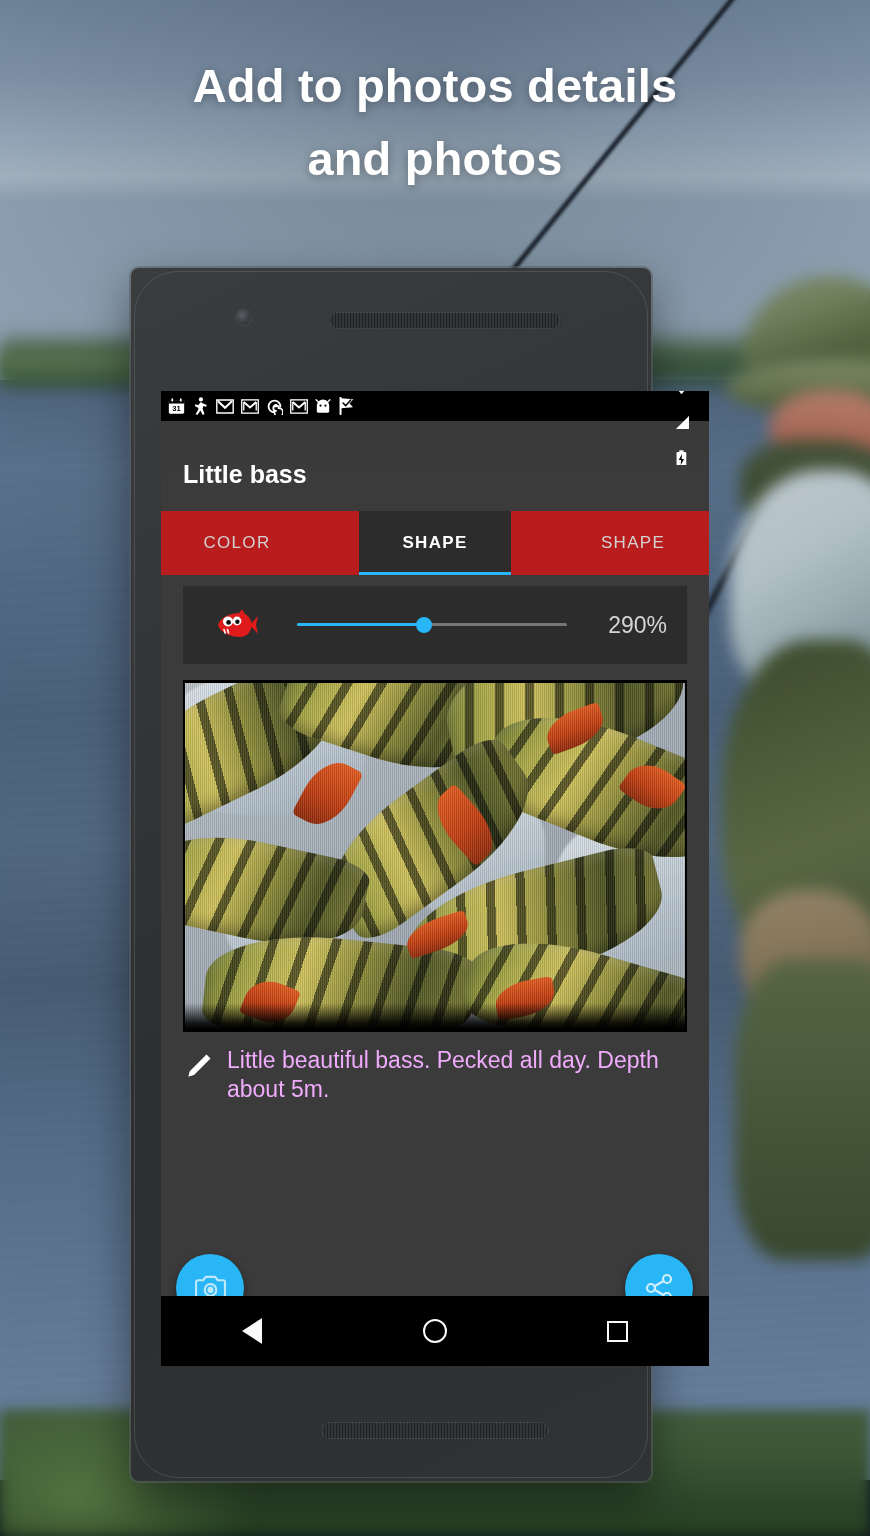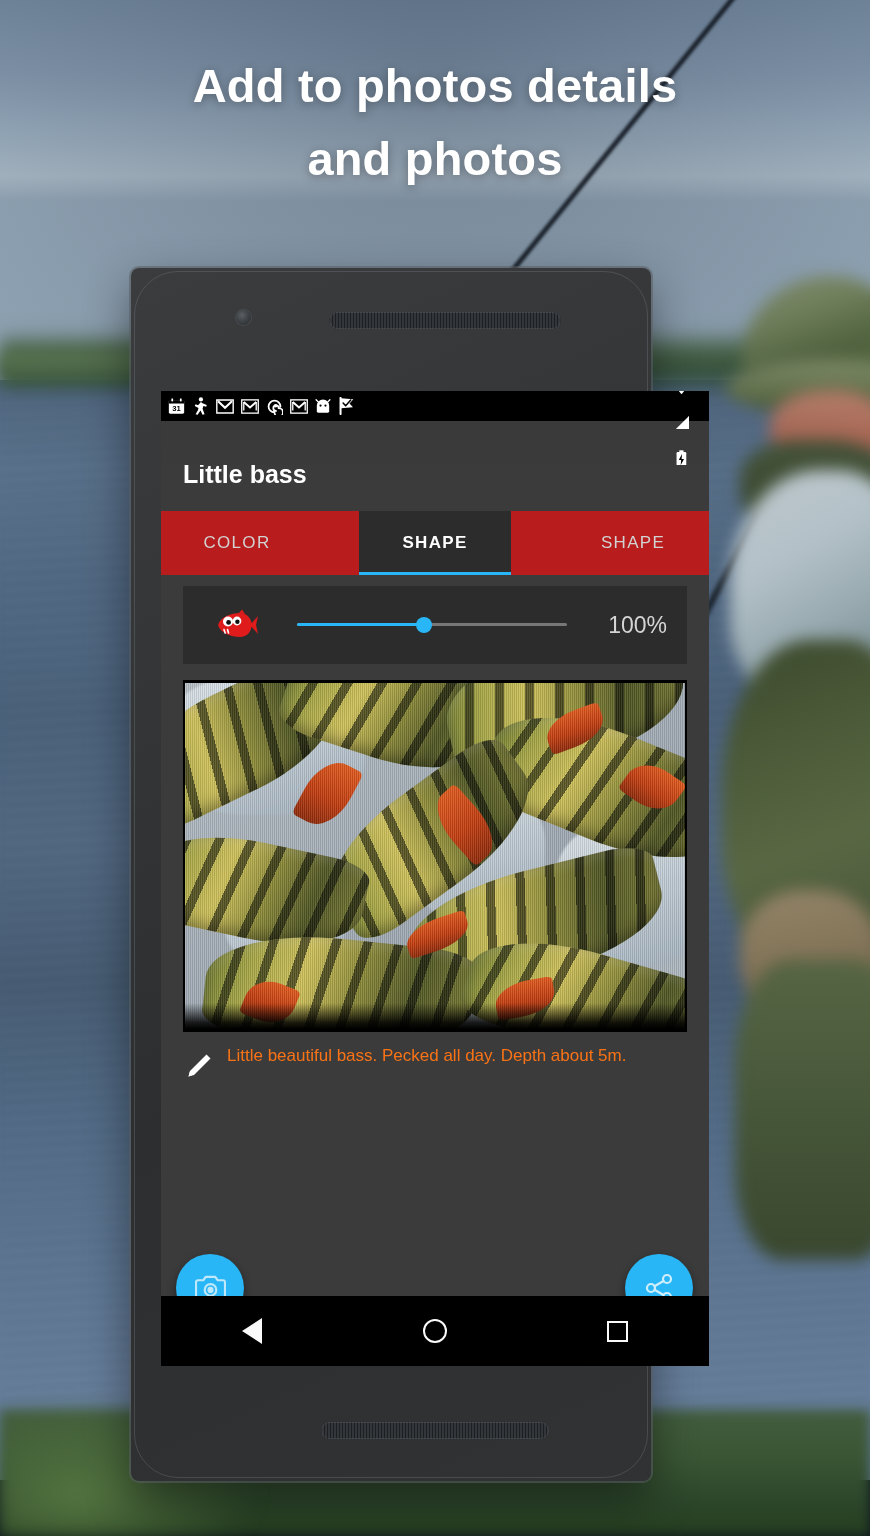--- a/index.html
+++ b/index.html
@@ -335,21 +335,21 @@
     background: linear-gradient(180deg, rgba(0,0,0,0) 0%, rgba(0,0,0,.85) 75%, #000 100%);
   }
 
   
   .caption-row {
     display: flex; align-items: flex-start;
     margin: 14px 22px 0 22px;
   }
   .pencil-ico { width: 42px; flex: none; padding-top: 6px; }
   .caption-text {
-    color: #f97316; font-size: 17px; line-height: 1.23;
+    color: #f0abfc; font-size: 23px; line-height: 1.23;
     padding-left: 2px;
   }
 
   
   .fab {
     position: absolute;
     width: 68px; height: 68px; border-radius: 50%;
     background: #29b6f6;
     display: flex; align-items: center; justify-content: center;
     box-shadow: 0 4px 9px rgba(0,0,0,.45);
@@ -529,21 +529,21 @@
               <path d="M9 20.5 L10.2 24 M12.5 20.5 L13.5 24" stroke="#ffffff" stroke-width="1.6" stroke-linecap="round"></path>
             </svg>
           </div>
 
           <div class="slider-wrap">
             <div class="slider-track"></div>
             <div class="slider-fill" style="width:47%"></div>
             <div class="slider-thumb" style="left:47%"></div>
           </div>
 
-          <div class="size-value">100%</div>
+          <div class="size-value">290%</div>
         </div>
 
         <div class="photo-wrap">
           <div class="photo">
 
             <div class="ice" style="left:-4%;top:-2%;width:40%;height:40%"></div>
             <div class="ice" style="left:34%;top:-6%;width:30%;height:30%"></div>
             <div class="ice" style="left:46%;top:30%;width:26%;height:40%"></div>
             <div class="ice" style="left:74%;top:40%;width:30%;height:42%"></div>
             <div class="ice" style="left:8%;top:54%;width:24%;height:28%"></div>

